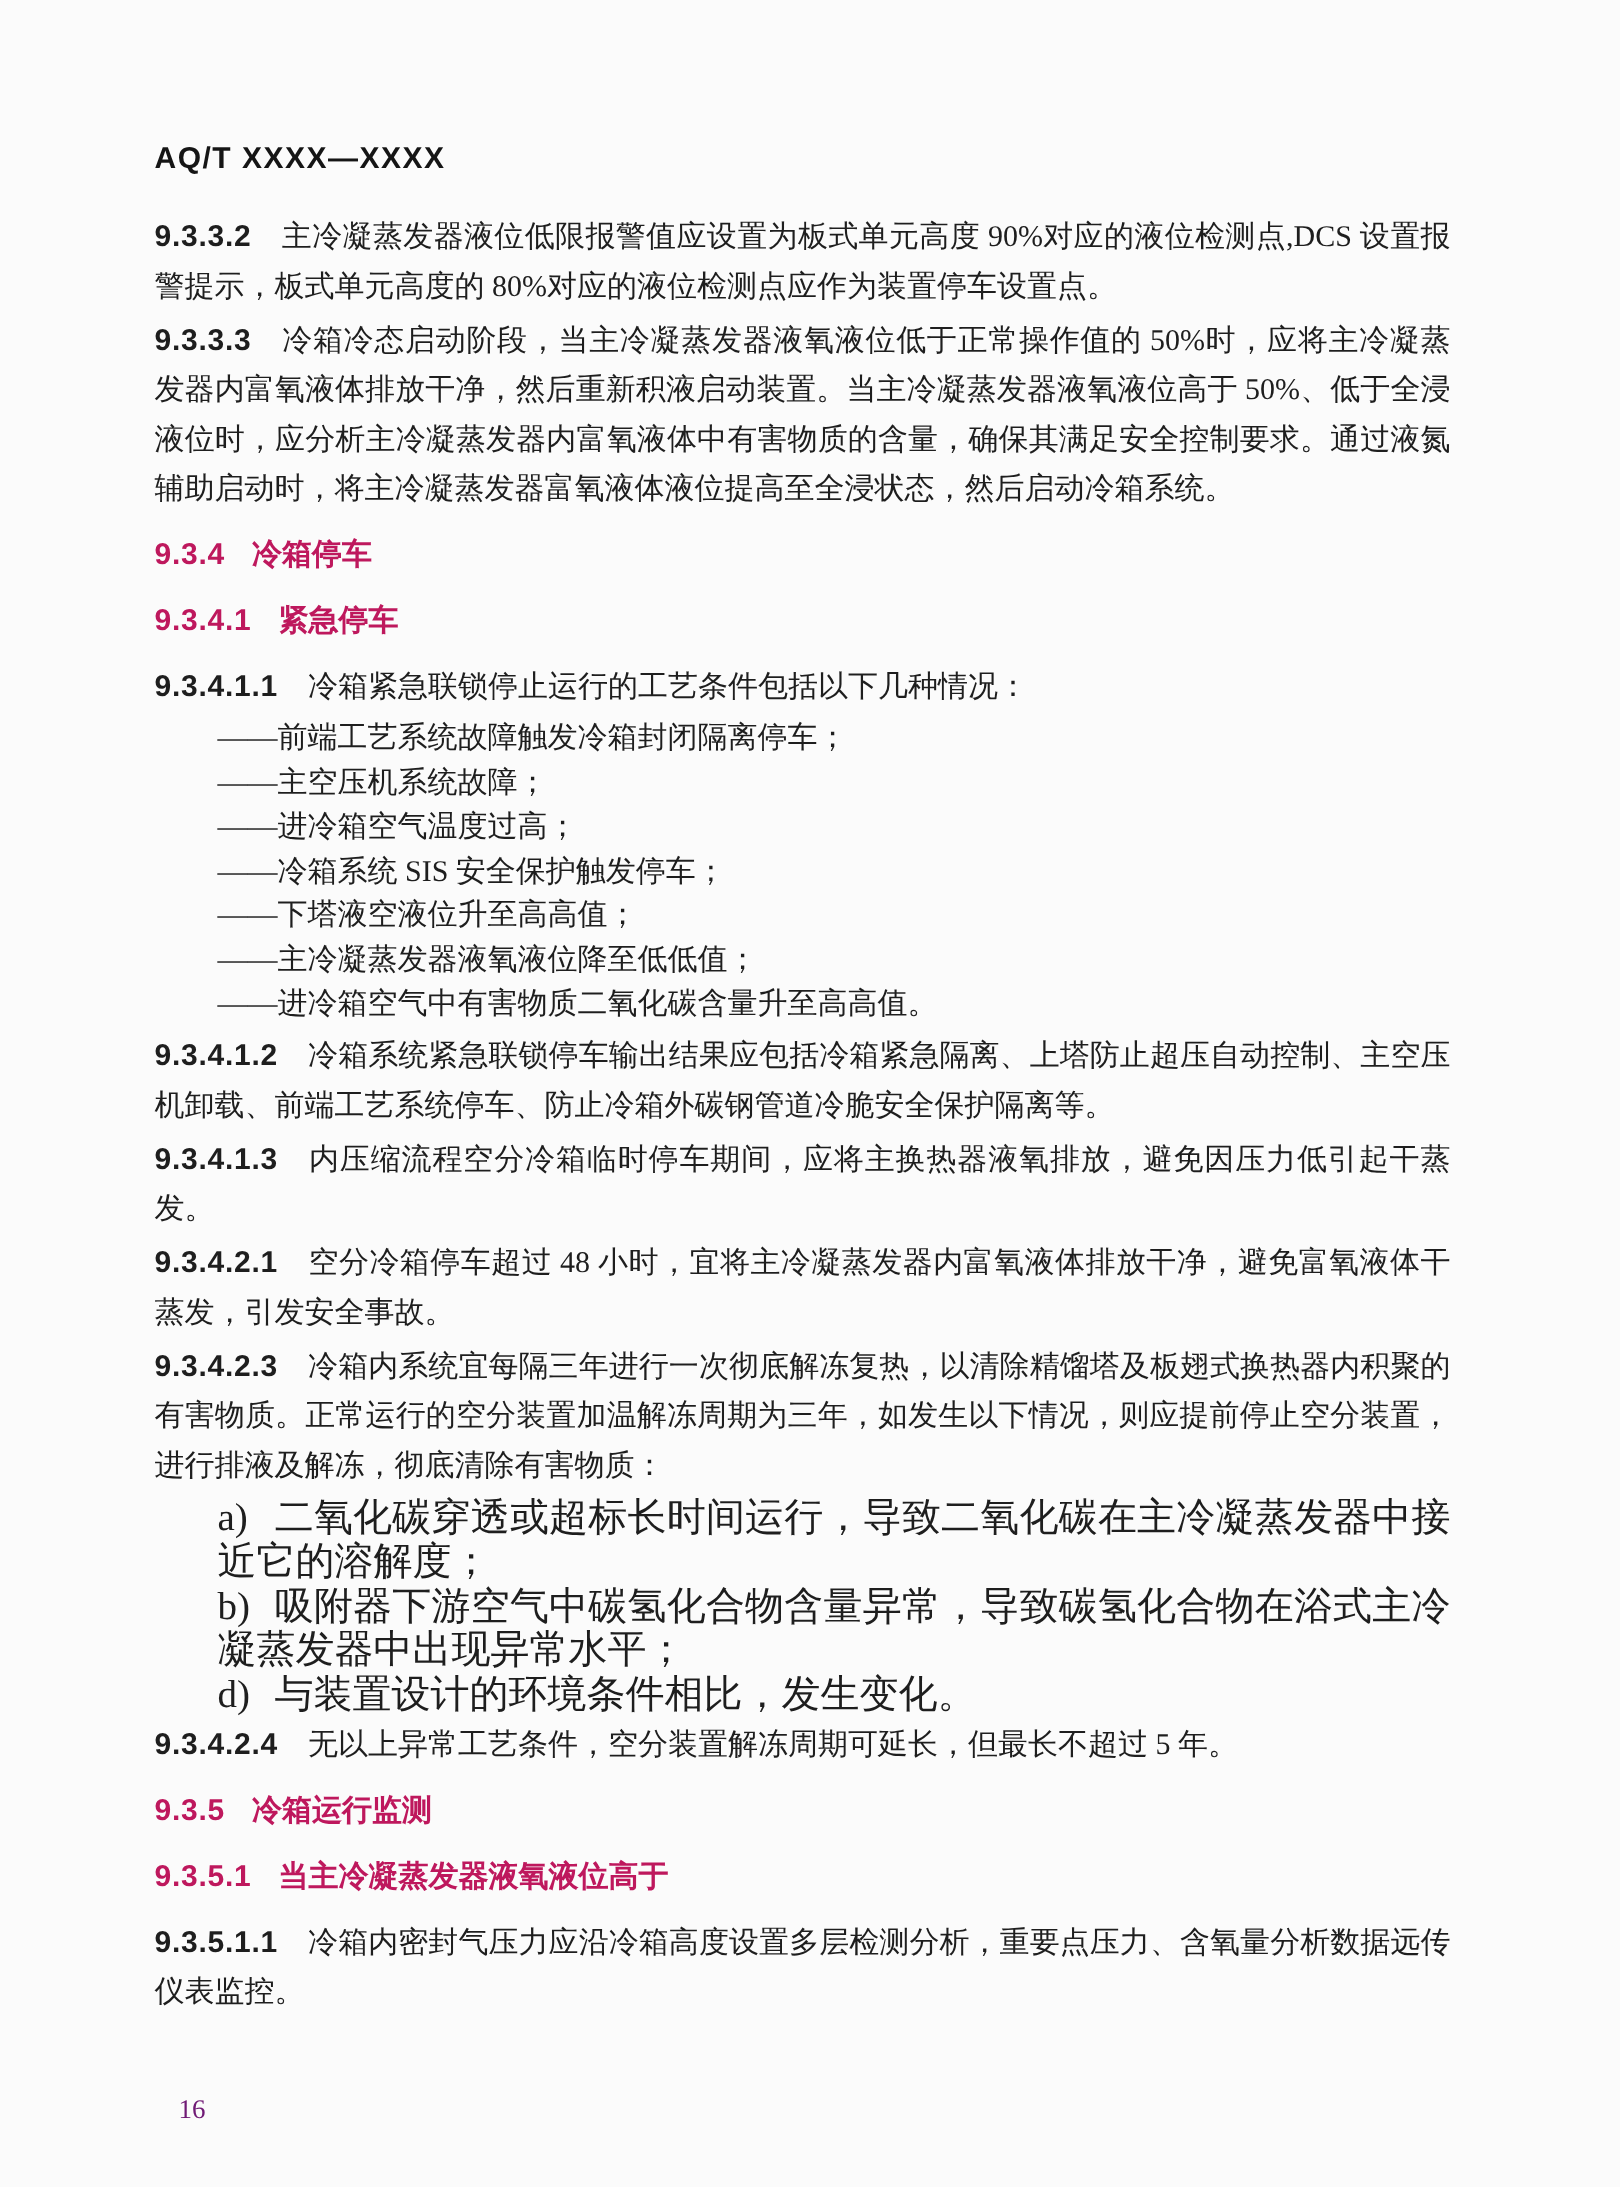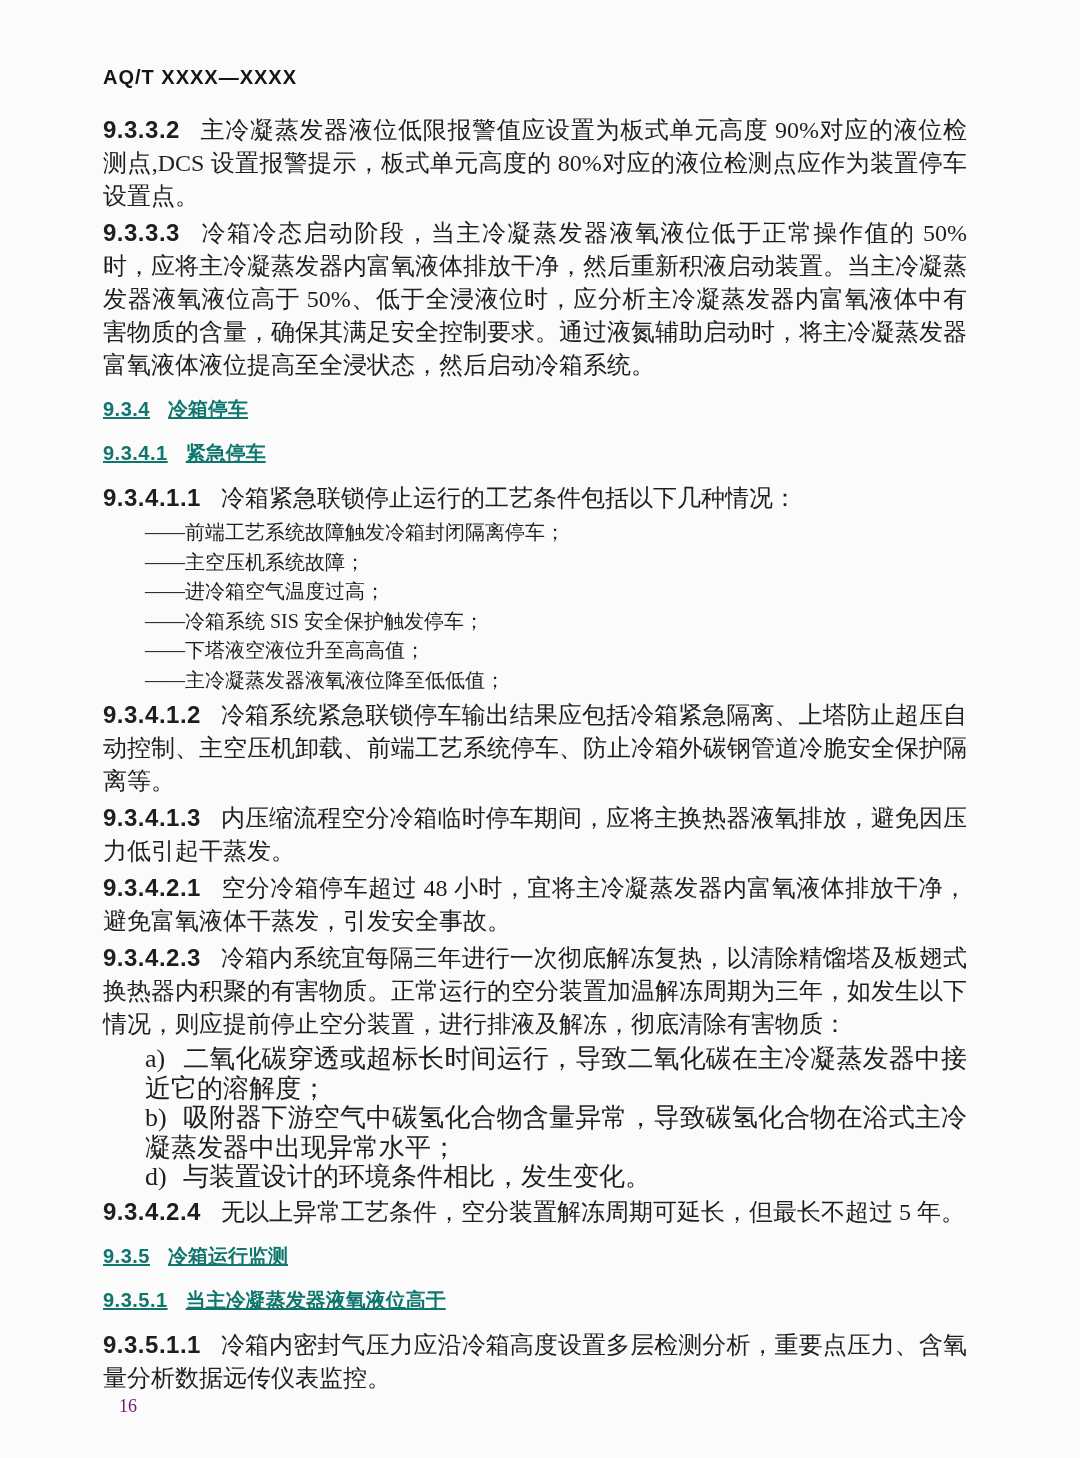--- a/index.html
+++ b/index.html
@@ -11,51 +11,50 @@
     color: #1e1e1e;
     font-family: "Liberation Serif", "DejaVu Serif", serif;
     position: relative;
     overflow: hidden;
   }
   .page {
     position: absolute;
     top: 0; left: 0;
     width: 1080px;
     height: 1458px;
-    padding: 66px 113px 0 103px;
+    padding: 95px 113px 0 103px;
   }
   .doc-header {
     font-family: "Liberation Sans", "DejaVu Sans", sans-serif;
     font-size: 20px;
     font-weight: 600;
     letter-spacing: 1px;
     margin-bottom: 24px;
     color: #151515;
   }
   p.clause {
-    font-size: 24px;
+    font-size: 20px;
     line-height: 33px;
     margin: 0 0 3px 0;
     text-align: justify;
   }
   .num {
     font-family: "Liberation Sans", "DejaVu Sans", sans-serif;
     font-weight: 700;
     letter-spacing: 0.5px;
     margin-right: 20px;
     white-space: nowrap;
   }
   .heading {
     font-family: "Liberation Sans", "DejaVu Sans", sans-serif;
     font-size: 20px;
     font-weight: 700;
     line-height: 33px;
     margin: 11px 0 11px 0;
-    color: #0f766e;
-    text-decoration: underline;
+    color: #be185d;
   }
   .heading .num { margin-right: 18px; }
   ul.dash-list, ol.letter-list {
     list-style: none;
     margin: 1px 0 3px 0;
     padding: 0 0 0 42px;
   }
   ul.dash-list li {
     font-size: 20px;
     line-height: 29.5px;
@@ -96,20 +95,21 @@
 
   <p class="clause"><span class="num">9.3.4.1.1</span><span>冷箱紧急联锁停止运行的工艺条件包括以下几种情况：</span></p>
 
   <ul class="dash-list">
     <li>——前端工艺系统故障触发冷箱封闭隔离停车；</li>
     <li>——主空压机系统故障；</li>
     <li>——进冷箱空气温度过高；</li>
     <li>——冷箱系统 SIS 安全保护触发停车；</li>
     <li>——下塔液空液位升至高高值；</li>
     <li>——主冷凝蒸发器液氧液位降至低低值；</li>
+    <li>——进冷箱空气中有害物质二氧化碳含量升至高高值。</li>
   </ul>
 
   <p class="clause"><span class="num">9.3.4.1.2</span><span>冷箱系统紧急联锁停车输出结果应包括冷箱紧急隔离、上塔防止超压自动控制、主空压机卸载、前端工艺系统停车、防止冷箱外碳钢管道冷脆安全保护隔离等。</span></p>
 
   <p class="clause"><span class="num">9.3.4.1.3</span><span>内压缩流程空分冷箱临时停车期间，应将主换热器液氧排放，避免因压力低引起干蒸发。</span></p>
 
 
   <p class="clause"><span class="num">9.3.4.2.1</span><span>空分冷箱停车超过 48 小时，宜将主冷凝蒸发器内富氧液体排放干净，避免富氧液体干蒸发，引发安全事故。</span></p>
 
 

